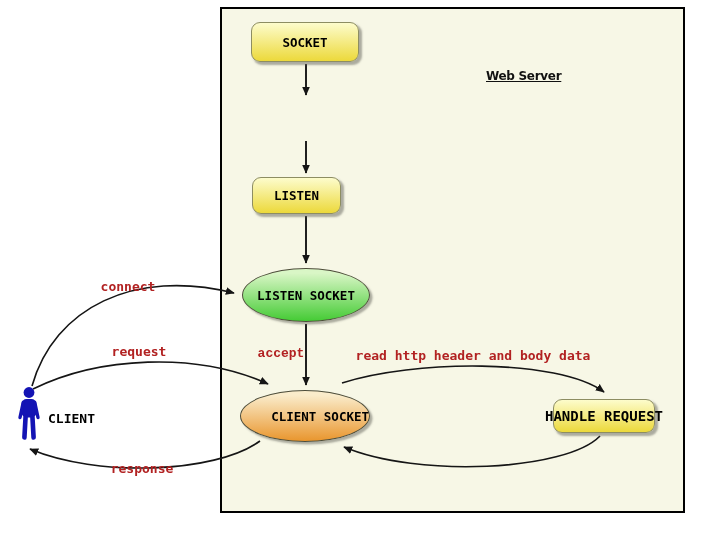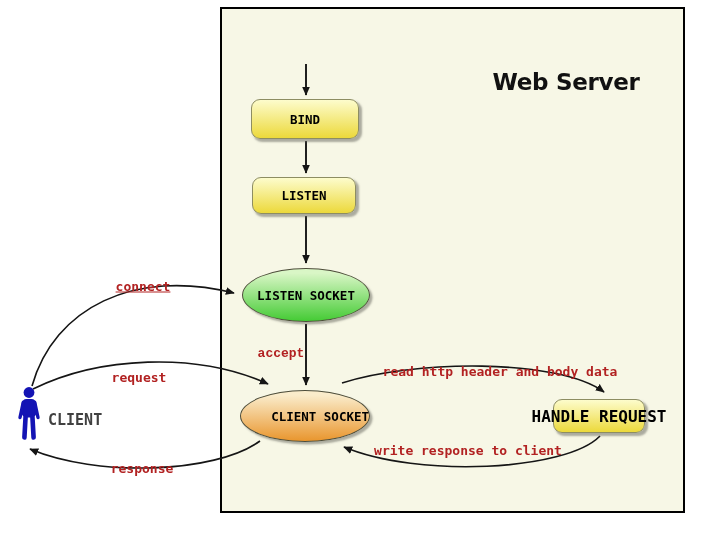--- a/index.html
+++ b/index.html
@@ -7,23 +7,23 @@
     position:relative; width:724px; height:540px;
     background:var(--c-canvas_bg,#ffffff); overflow:hidden;
     font-family:"DejaVu Sans Mono", monospace;
   }
   .server-box {
     position:absolute; left:220px; top:7px; width:465px; height:506px;
     background:var(--c-server_bg,#f7f7e6); border:2px solid var(--c-server_border,#000);
     box-sizing:border-box; z-index:0;
   }
   .server-title {
-    position:absolute; left:486px; top:69px; width:160px; text-align:center;
+    position:absolute; left:486px; top:69px; width:160px; 
     font-family:"DejaVu Sans","Liberation Sans",sans-serif;
-    font-weight:bold; font-size:23px; color:#111; letter-spacing:-0.3px; z-index:3;
+    font-weight:bold; font-size:12px; color:#111; letter-spacing:-0.3px; z-index:3;text-decoration:underline;
   }
   svg.edges { position:absolute; left:0; top:0; z-index:1; pointer-events:none; }
   svg.edges path.edge { fill:none; stroke:#151515; }
   svg.edges path.straight { stroke-width:1.9px; }
   svg.edges path.curved { stroke-width:1.6px; }
 
   .node {
     position:absolute; display:flex; align-items:center; justify-content:center;
     box-sizing:border-box; z-index:2; color:#000;
     font-weight:bold; font-size:12.5px; white-space:nowrap;
@@ -32,40 +32,40 @@
   .node.rect {
     border-radius:9px; border:1px solid var(--c-node_border,#8d8d62);
     background:linear-gradient(to bottom, var(--c-yellow_top,#fdfccc), var(--c-yellow_bottom,#ecd93b));
   }
   .node.ellipse { border-radius:50%; border:1.5px solid #4d4d3a; }
   .node.green  { background:linear-gradient(to bottom, var(--c-green_top,#d9f6c6) 8%, var(--c-green_bottom,#45cb35)); }
   .node.orange { background:linear-gradient(to bottom, var(--c-orange_top,#faeccb) 8%, var(--c-orange_bottom,#e9962e)); }
 
   #node-socket  { left:251px; top:22px;  width:108px; height:40px; }
   #node-bind    { left:251px; top:99px;  width:108px; height:40px; }
-  #node-listen  { left:252px; top:177px; width:104px; height:37px; }
+  #node-listen  { left:252px; top:177px; width:89px; height:37px; }
   #node-listen-socket { left:242px; top:268px; width:128px; height:54px;justify-content:center; }
   #node-client-socket { left:240px; top:390px; width:130px; height:52px;justify-content:flex-end; }
-  #node-handle-request{ left:553px; top:399px; width:92px; height:34px; font-size:16px; }
+  #node-handle-request{ left:553px; top:399px; width:102px; height:34px; font-size:14px; }
 
   .edge-label {
     position:absolute; transform:translate(-50%,-50%); z-index:3;
     color:var(--c-edge_label,#b22222); font-weight:bold; font-size:13px; white-space:nowrap;
   }
-  #label-connect  { left:143px; top:286px;text-decoration:underline; }
-  #label-request  { left:139px; top:377px; }
+  #label-connect  { left:128px; top:286px; }
+  #label-request  { left:139px; top:351px; }
   #label-response { left:142px; top:468px; }
   #label-accept   { left:281px; top:353px;font-family:Liberation Mono, monospace; }
-  #label-read     { left:500px; top:355px;margin-top:16px; }
+  #label-read     { left:473px; top:355px; }
   #label-write    { left:468px; top:450px; }
 
   .client-figure { position:absolute; left:13px; top:386px; z-index:2; }
   .client-label {
     position:absolute; left:48px; top:411px; z-index:3;
-    color:#404040; font-weight:bold; font-size:15px;
+    color:#000000; font-weight:bold; font-size:13px;
   }
 </style>
 </head>
 <body>
 
 <div class="canvas">
 
   <div class="server-box"></div>
 
   <div class="server-title">Web Server</div>
@@ -80,42 +80,41 @@
     <path class="edge straight" d="M306,141 L306,173" marker-end="url(#arrow)"></path>
     <path class="edge straight" d="M306,216 L306,263" marker-end="url(#arrow)"></path>
     <path class="edge straight" d="M306,324 L306,385" marker-end="url(#arrow)"></path>
     <path class="edge curved" d="M32,386 C54,308 134,268 234,293" marker-end="url(#arrow)"></path>
     <path class="edge curved" d="M33,389 C98,357 196,351 268,384" marker-end="url(#arrow)"></path>
     <path class="edge curved" d="M260,441 C214,474 96,477 30,449" marker-end="url(#arrow)"></path>
     <path class="edge curved" d="M342,383 C412,360 558,358 604,392" marker-end="url(#arrow)"></path>
     <path class="edge curved" d="M600,436 C566,471 418,478 344,447" marker-end="url(#arrow)"></path>
   </svg>
 
-  <div class="node rect" id="node-bind">
-    <span>BIND</span>
+  <div class="node rect" id="node-socket">
+    <span>SOCKET</span>
   </div>
   <div class="node rect" id="node-listen">
     <span>LISTEN</span>
   </div>
   <div class="node ellipse green" id="node-listen-socket">
     <span>LISTEN SOCKET</span>
   </div>
   <div class="node ellipse orange" id="node-client-socket">
     <span>CLIENT SOCKET</span>
   </div>
   <div class="node rect" id="node-handle-request">
     <span>HANDLE REQUEST</span>
   </div>
 
   <div class="edge-label" id="label-connect">connect</div>
   <div class="edge-label" id="label-request">request</div>
   <div class="edge-label" id="label-response">response</div>
   <div class="edge-label" id="label-accept">accept</div>
   <div class="edge-label" id="label-read">read http header and body data</div>
-  <div class="edge-label" id="label-write">write response to client</div>
 
   <svg class="client-figure" width="34" height="58" viewBox="0 0 34 58">
     <g fill="var(--c-client_figure,#1414b4)" stroke="var(--c-client_figure,#1414b4)">
       <circle cx="16" cy="6.5" r="5.4" stroke="none"></circle>
       <rect x="8.6" y="13" width="14.8" height="18.5" rx="5" stroke="none"></rect>
       <line x1="10.2" y1="16.5" x2="7.0" y2="31.5" stroke-width="3.4" stroke-linecap="round"></line>
       <line x1="21.8" y1="16.5" x2="25.0" y2="31.5" stroke-width="3.4" stroke-linecap="round"></line>
       <line x1="12.6" y1="30.5" x2="11.4" y2="51.5" stroke-width="4.6" stroke-linecap="round"></line>
       <line x1="19.4" y1="30.5" x2="20.6" y2="51.5" stroke-width="4.6" stroke-linecap="round"></line>
     </g>

